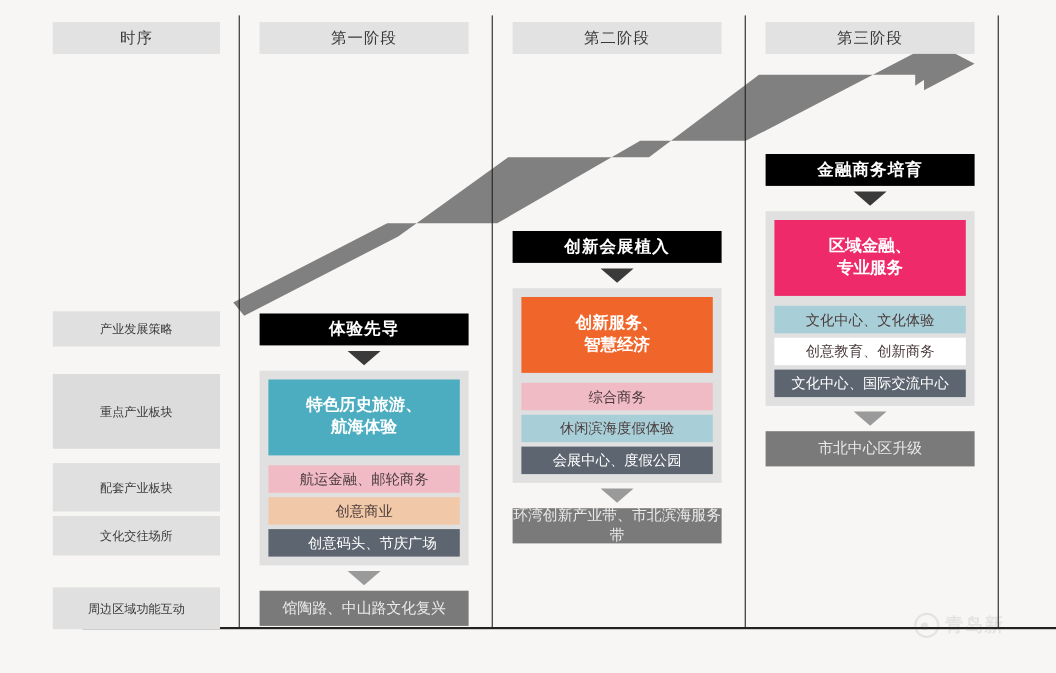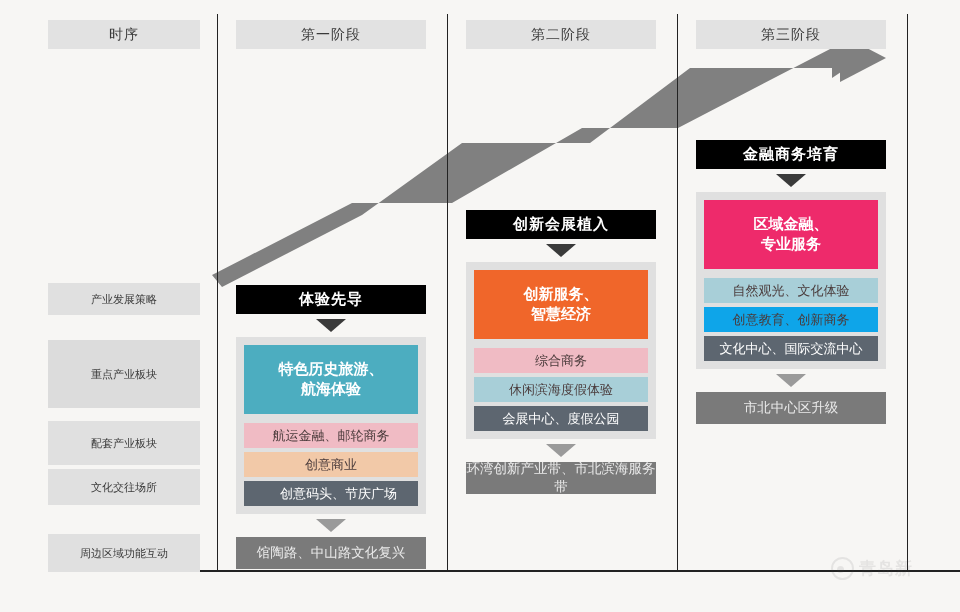--- a/index.html
+++ b/index.html
@@ -262,22 +262,22 @@
     </div>
     <div class="down-arrow gray"></div>
     <div class="footer-box">环湾创新产业带、市北滨海服务带</div>
   </div>
 
   <div class="phase p3">
     <div class="phase-title">金融商务培育</div>
     <div class="down-arrow"></div>
     <div class="stack-wrap">
       <div class="lead-box" style="background: rgb(238, 42, 107);">区域金融、<br>专业服务</div>
-      <div class="sub-box" style="background: rgb(168, 207, 216);">自然观光、文化体验</div>
-      <div class="sub-box" style="background: #0ea5e9;">创意教育、创新商务</div>
+      <div class="sub-box" style="background: rgb(168, 207, 216);">文化中心、文化体验</div>
+      <div class="sub-box" style="background: #ffffff;">创意教育、创新商务</div>
       <div class="sub-box dark" style="background: rgb(93, 102, 112);">文化中心、国际交流中心</div>
     </div>
     <div class="down-arrow gray"></div>
     <div class="footer-box">市北中心区升级</div>
   </div>
 
   <div id="watermark">
     <div class="wm-ring"></div>
     <div class="wm-text">青岛新</div>
   </div>

